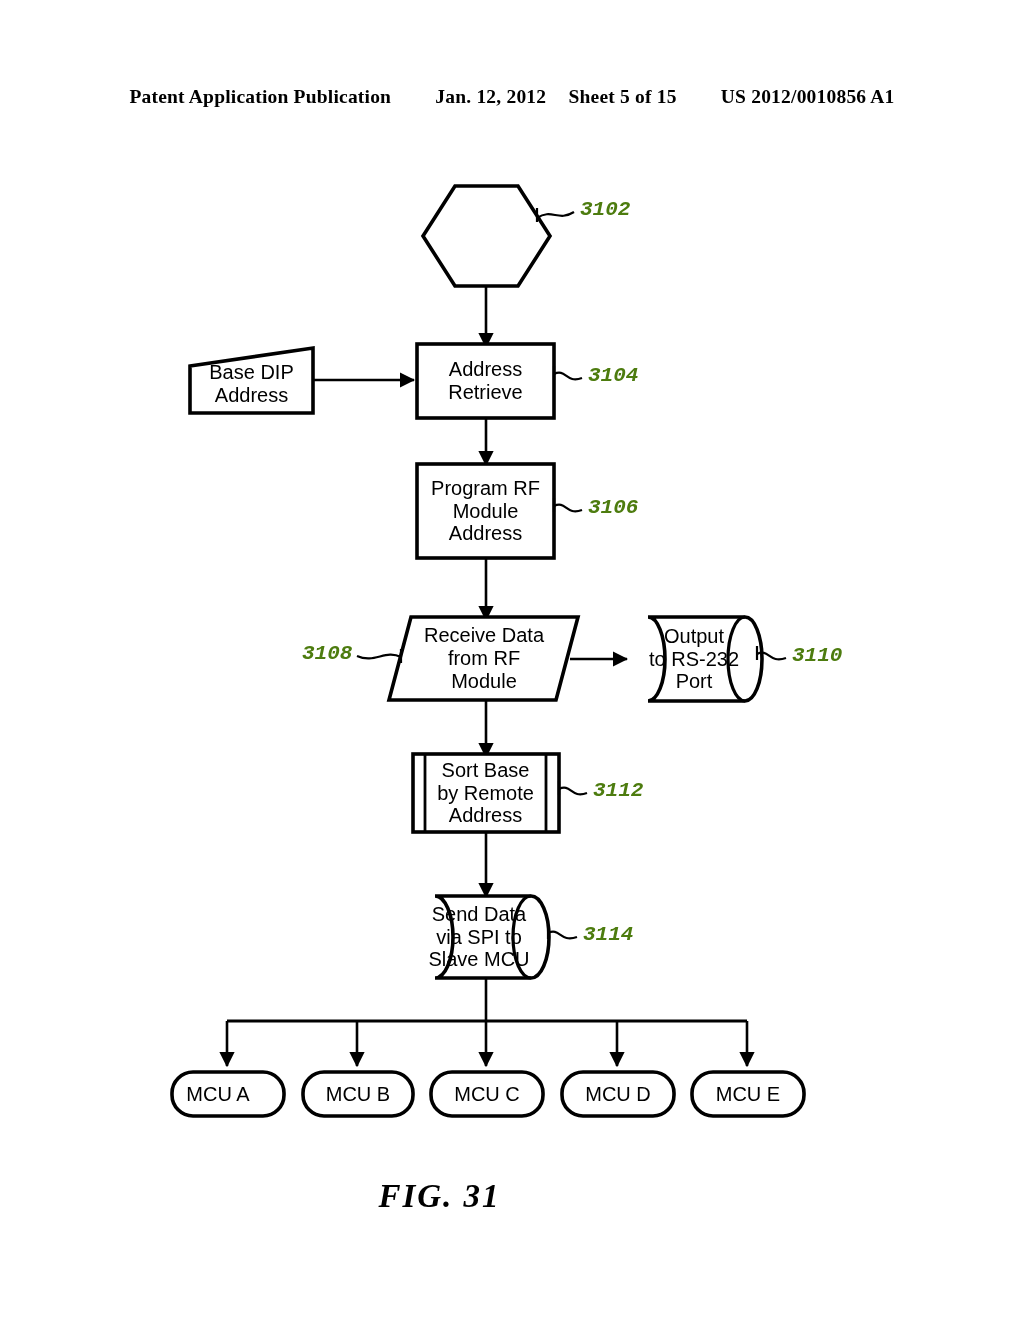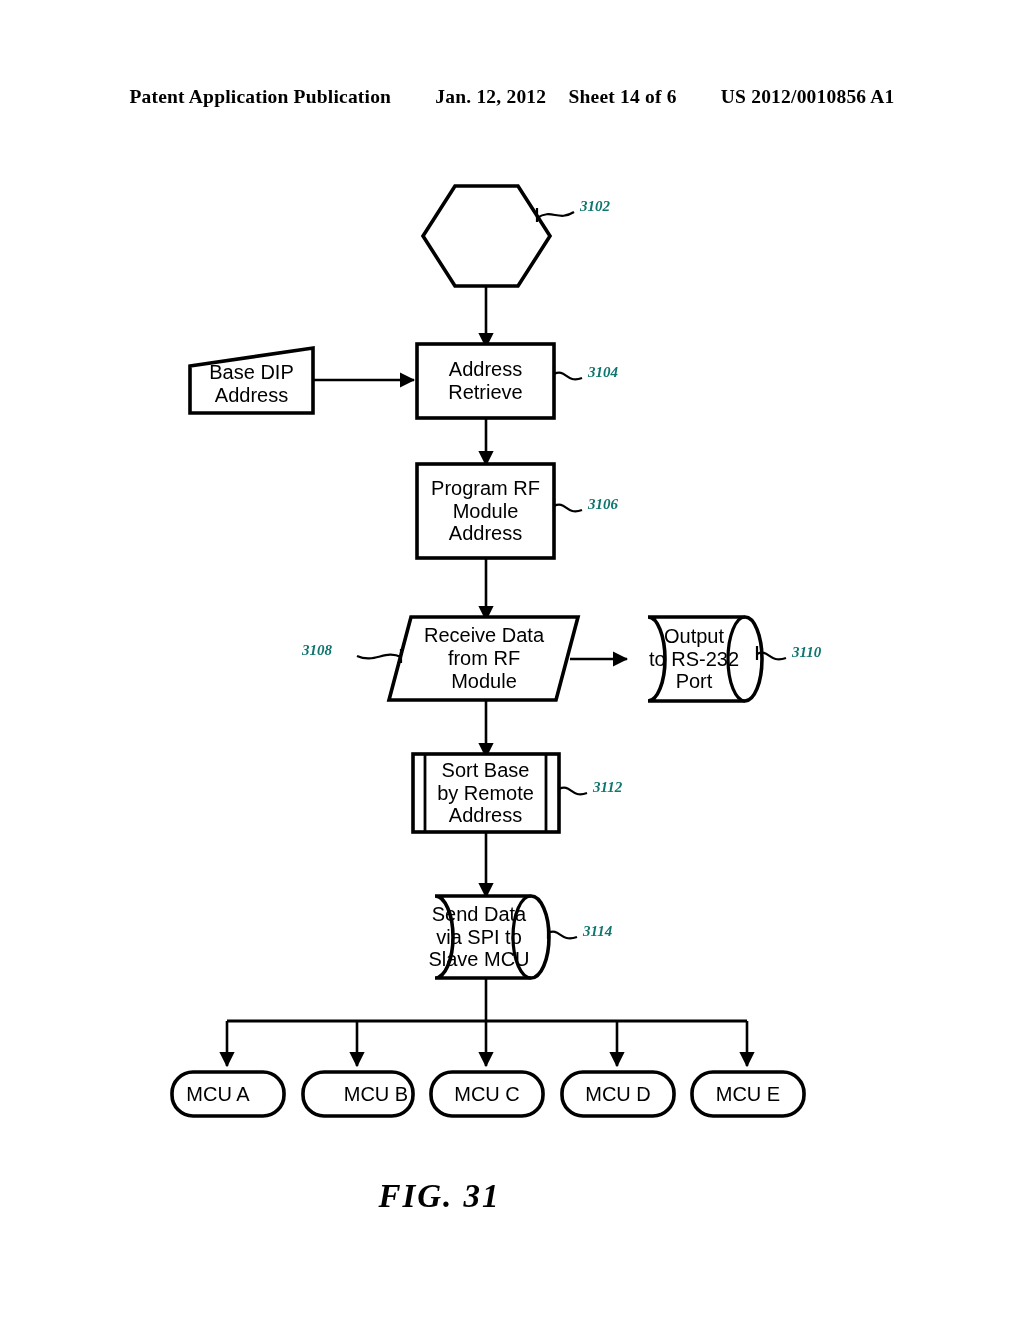--- a/index.html
+++ b/index.html
@@ -56,25 +56,25 @@
     font-family: "Liberation Sans", sans-serif;
     font-size: 20px;
     line-height: 1.14;
     white-space: pre;
     pointer-events: none;
   }
 
   
   .ref-num {
     position: absolute;
-    font-family: Liberation Serif, serif;
+    font-family: Liberation Mono, monospace;
     font-style: italic;
     font-weight: bold;
-    font-size: 15px;
-    color: #0f766e;
+    font-size: 21px;
+    color: #4d7c0f;
     white-space: nowrap;
   }
 
   
   #caption-title {
     position: absolute;
     left: 0;
     top: 1148px;
     width: 1024px;
     text-align: center;
@@ -99,21 +99,21 @@
 </head>
 <body>
 
 <div id="page">
 
   <div id="pub-header">
     <span class="seg">Patent Application Publication</span>
     <span class="gap-lg"></span>
     <span class="seg">Jan. 12, 2012</span>
     <span class="gap-sm"></span>
-    <span class="seg">Sheet 14 of 6</span>
+    <span class="seg">Sheet 5 of 15</span>
     <span class="gap-lg"></span>
     <span class="seg">US 2012/0010856 A1</span>
   </div>
 
   <svg id="fig-svg" viewBox="0 0 1024 1320">
     <defs>
       <marker id="arrow" viewBox="0 0 10 10" refX="9.2" refY="5" markerWidth="6" markerHeight="6" orient="auto-start-reverse">
         <path d="M 0 0 L 10 5 L 0 10 z" fill="#000"></path>
       </marker>
     </defs>
@@ -208,21 +208,21 @@
 
   <div class="node-text" style="left:425px; top:754px; width:121px; height:78px;">Sort Base
 by Remote
 Address</div>
 
   <div class="node-text" style="left:423px; top:896px; width:112px; height:82px;">Send Data
 via SPI to
 Slave MCU</div>
 
   <div class="node-text" style="left:172px; top:1072px; width:92px; height:44px;">MCU A</div>
-  <div class="node-text" style="left:303px; top:1072px; width:110px; height:44px;margin-left:18px;">MCU B</div>
+  <div class="node-text" style="left:303px; top:1072px; width:110px; height:44px;">MCU B</div>
   <div class="node-text" style="left:431px; top:1072px; width:112px; height:44px;">MCU C</div>
   <div class="node-text" style="left:562px; top:1072px; width:112px; height:44px;">MCU D</div>
   <div class="node-text" style="left:692px; top:1072px; width:112px; height:44px;">MCU E</div>
 
   <div class="ref-num" style="left:580px; top:198px;">3102</div>
   <div class="ref-num" style="left:588px; top:364px;">3104</div>
   <div class="ref-num" style="left:588px; top:496px;">3106</div>
   <div class="ref-num" style="left:302px; top:642px;">3108</div>
   <div class="ref-num" style="left:792px; top:644px;">3110</div>
   <div class="ref-num" style="left:593px; top:779px;text-align:right;">3112</div>

